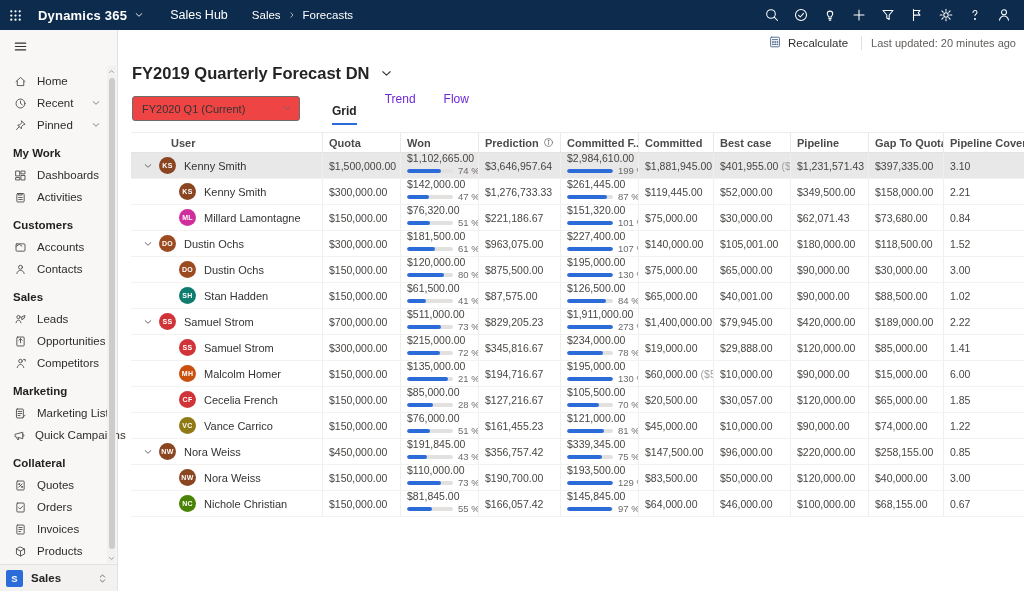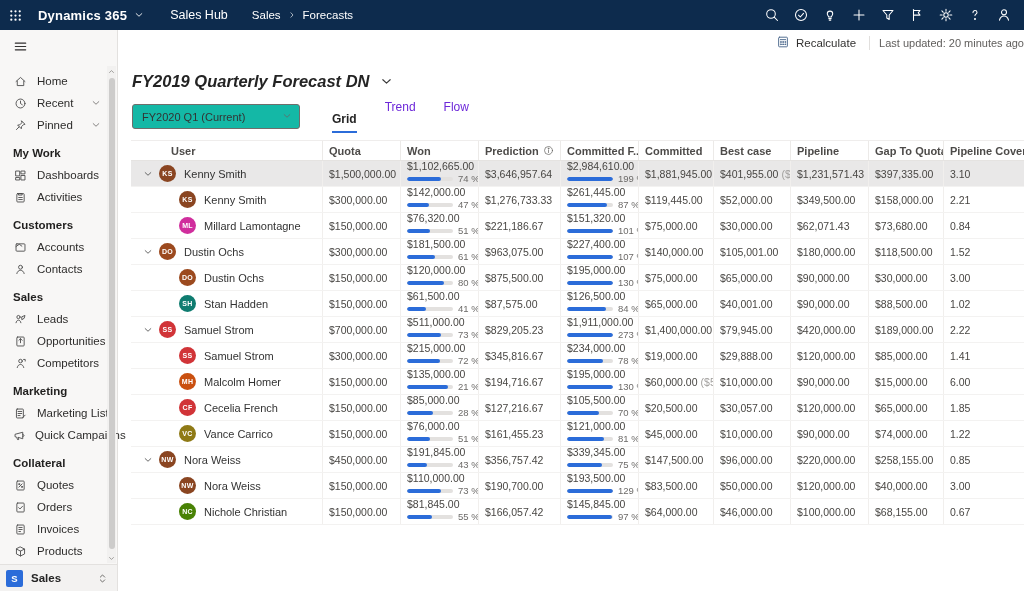--- a/index.html
+++ b/index.html
@@ -34,33 +34,33 @@
   .scroll-thumb { position:absolute; left:1.5px; top:12px; bottom:14px; width:6px; background:#cdcccb; border-radius:3px; }
   .side-footer { position:absolute; bottom:0; left:0; right:0; height:27px; background:#f3f2f1;
     border-top:1px solid #e3e1df; display:flex; align-items:center; }
   .area-tile { width:17px; height:17px; margin-left:6px; background:#2b6cd9; color:#fff;
     font-size:9.5px; font-weight:700; display:flex; align-items:center; justify-content:center; border-radius:2px; }
   .area-label { margin-left:8px; font-size:11.5px; font-weight:700; color:#242424; }
   .area-switch { margin-left:auto; margin-right:9px; display:flex; align-items:center; cursor:pointer; }
 
   
   #main { position:absolute; top:30px; left:119px; right:0; bottom:0; background:#fff; overflow:hidden; }
-  #commandbar { height:26px; display:flex; align-items:center; justify-content:flex-end; padding-right:0; }
+  #commandbar { height:26px; display:flex; align-items:center; justify-content:flex-end; padding-right:8px; }
   .cmd-btn { display:flex; align-items:center; gap:6px; font-size:11.5px; color:#323130; cursor:pointer; padding:0 4px; }
   .cmd-sep { width:1px; height:14px; background:#e1dfdd; margin:0 9px; }
   .last-updated { font-size:11px; color:#605e5c; }
 
-  .title-row { display:flex; align-items:center; margin:16px 0 0 13px;font-style:italic; }
+  .title-row { display:flex; align-items:center; margin:8px 0 0 13px; }
   .page-title { font-size:16.5px; font-weight:700; color:#242424; }
   .title-chev { margin-left:10px; display:flex; align-items:center; cursor:pointer; }
 
   .controls-row { display:flex; align-items:center; margin-top:9px; padding-left:13px; }
   .period-select { width:168px; height:25px; border:1px solid #6f6d6b; border-radius:3px;
     display:flex; align-items:center; justify-content:space-between; padding:0 7px 0 9px;
-    font-size:11px; color:#333; cursor:pointer; background:#14b8a6; }
+    font-size:11px; color:#333; cursor:pointer; background:#ef4444; }
   .tabs { display:flex; margin-left:32px; gap:28px; }
   .tab { font-size:12px; color:#6d28d9; padding-bottom:5px; border-bottom:2.5px solid transparent; cursor:pointer; }
   .tab.active { font-weight:700; color:#242424; border-bottom-color:#2b6cd9;margin-top:12px; }
 
   
   #grid { margin:7px 0 0 12px; width:894px; }
   #grid-header { display:flex; height:21px; border-top:1px solid #efedec; border-bottom:1px solid #e5e3e1; }
   .hcell { display:flex; align-items:center; gap:4px; font-size:11px; font-weight:700; color:#4d4b49;
     padding:0 6px; border-right:1px solid #eceae8; overflow:hidden; white-space:nowrap; }
   .hcell.c0 { padding-left:40px; }

